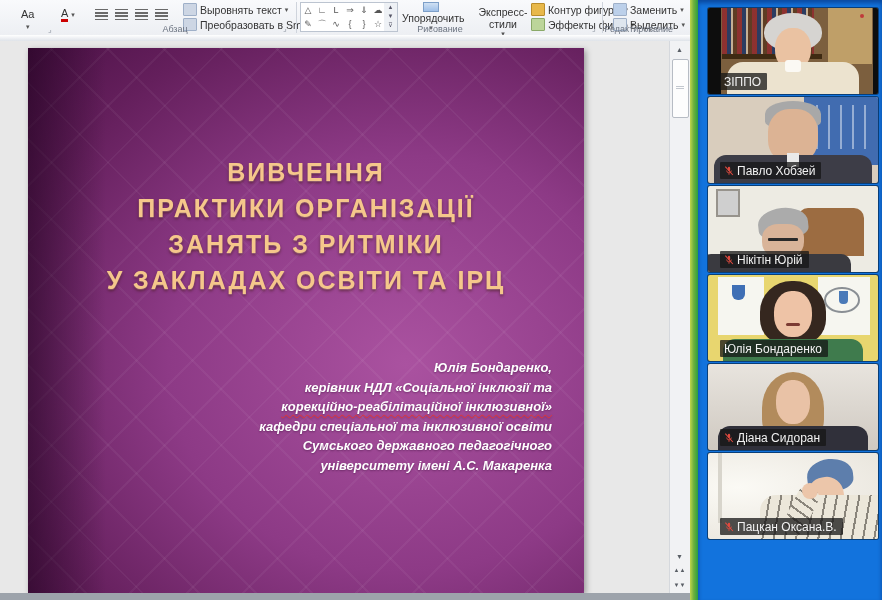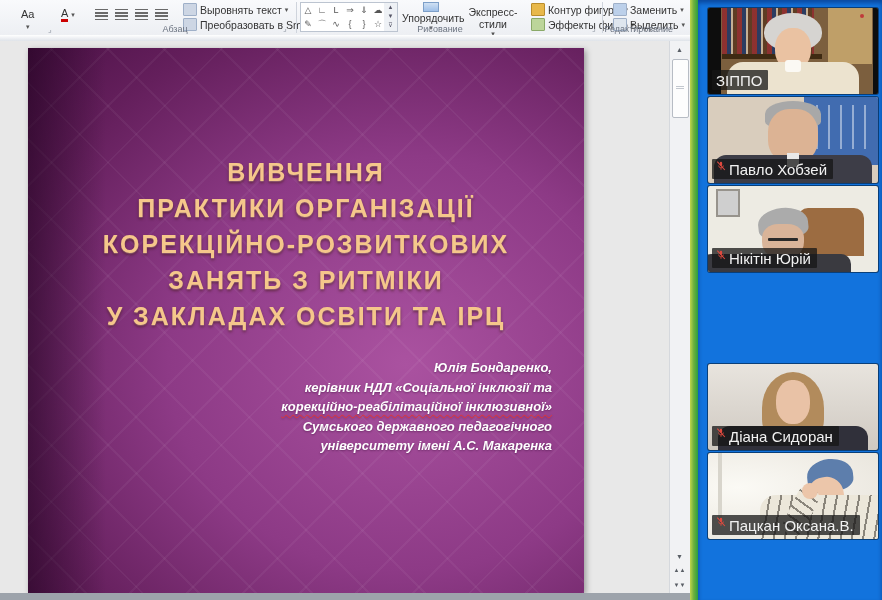--- a/index.html
+++ b/index.html
@@ -65,22 +65,22 @@
 
   
   .share-border{position:absolute;left:690px;top:0;width:8px;height:600px;
     background:linear-gradient(90deg,#c2d54c,#6fb23e 45%,#2d9e3e);}
   .sidebar{position:absolute;left:698px;top:0;width:184px;height:600px;background:#1273dd;
     box-shadow:inset 0 3px 4px rgba(0,20,80,.45);}
   .tile{position:absolute;left:10px;width:170px;height:86px;background:#121212;border-radius:2px;
     overflow:hidden;box-shadow:0 0 0 1px rgba(0,0,0,.45);}
   .scene{position:absolute;inset:0;}
   .scene *{position:absolute;}
-  .plabel{position:absolute;left:4px;bottom:4px;display:flex;gap:3px;
-    background:rgba(22,22,22,.75);color:#f1f1f1;font-size:15px;padding:1.5px 6px 1.5px 4px;
+  .plabel{position:absolute;left:12px;bottom:4px;display:flex;align-items:center;gap:3px;
+    background:rgba(22,22,22,.75);color:#f1f1f1;font-size:12px;padding:1.5px 6px 1.5px 4px;
     border-radius:1px;white-space:nowrap;}
   .micoff{width:10px;height:10px;flex:0 0 auto;}
 </style>
 </head>
 <body>
 
 <div class="canvas">
 
   <div class="share">
 
@@ -136,21 +136,21 @@
         <span>}</span>
         <span>☆</span>
       </div>
       <div class="shape-scroll">▲<br>▼<br>⊽</div>
 
       <div class="stackbtn" style="left:402px;top:2px;width:58px;">
         <span class="arrange-icon"></span>
         <span>Упорядочить</span>
         <div class="drop">▾</div>
       </div>
-      <div class="stackbtn" style="left:462px;top:6px;width:62px;text-align:center;">
+      <div class="stackbtn" style="left:472px;top:6px;width:62px;text-align:center;">
         <span>Экспресс-стили</span>
         <div class="drop">▾</div>
       </div>
       <div class="rbtn rbtn-sm" style="left:528px;top:2px;">
         <span class="bicon" style="background:#e8b84a;border-color:#b98c2c;"></span>
         <span>Контур фигуры</span>
         <span class="drop">▾</span>
       </div>
       <div class="rbtn rbtn-sm" style="left:528px;top:17px;">
         <span class="bicon" style="background:#bcd59a;border-color:#8aa968;"></span>
@@ -174,28 +174,28 @@
       <div class="grp-label" style="left:597px;width:76px;text-align:right;">Редактирование</div>
     </div>
 
     <div class="ribbon-edge"></div>
     <div class="workspace"></div>
 
     <div class="slide">
       <div class="slide-title">
         <div>ВИВЧЕННЯ</div>
         <div>ПРАКТИКИ ОРГАНІЗАЦІЇ</div>
-        <div>КОРЕКЦІЙНО-РОЗВИТКОВИХ</div>
         <div>ЗАНЯТЬ З РИТМІКИ</div>
         <div>У ЗАКЛАДАХ ОСВІТИ ТА ІРЦ</div>
       </div>
       <div class="slide-author">
         <div>Юлія Бондаренко,</div>
         <div>керівник НДЛ «Соціальної інклюзії та</div>
         <div class="spell">корекційно-реабілітаційної інклюзивної»</div>
+        <div>кафедри спеціальної та інклюзивної освіти</div>
         <div>Сумського державного педагогічного</div>
         <div>університету імені А.С. Макаренка</div>
       </div>
     </div>
 
     <div class="vscroll">
       <div class="sb-btn" style="top:2px;">▲</div>
       <div class="sb-thumb">
           <span class="sb-grip"></span>
         </div>
@@ -262,20 +262,36 @@
         <svg class="micoff" viewBox="0 0 12 12">
           <rect x="4.6" y="1" width="2.8" height="5" rx="1.4" fill="#e04a3f"></rect>
           <path d="M3.2 5.4a2.8 2.8 0 0 0 5.6 0" stroke="#e04a3f" stroke-width="1" fill="none"></path>
           <line x1="6" y1="8.4" x2="6" y2="10.6" stroke="#e04a3f" stroke-width="1"></line>
           <line x1="1.6" y1="0.8" x2="10.6" y2="10.8" stroke="#e04a3f" stroke-width="1.3"></line>
         </svg>
         <span>Павло Хобзей</span>
       </div>
     </div>
 
+    <div class="tile" style="top:275px;">
+      <div class="scene" style="background:#e8d66f;">
+        <div style="left:10px;top:2px;width:46px;height:58px;background:#f6f6f0;"></div>
+        <div style="left:24px;top:10px;width:13px;height:15px;background:#3f6fb5;border-radius:0 0 6px 6px;"></div>
+        <div style="right:8px;top:2px;width:52px;height:58px;background:#f6f6f0;"></div>
+        <div style="right:18px;top:12px;width:32px;height:22px;border:2px solid #8a8f94;border-radius:50%;"></div>
+        <div style="right:30px;top:16px;width:9px;height:13px;background:#4a7ab8;border-radius:0 0 4px 4px;"></div>
+        <div style="left:50%;top:6px;width:66px;height:64px;margin-left:-33px;background:#35271f;border-radius:48% 48% 40% 40%;"></div>
+        <div style="left:50%;top:16px;width:38px;height:46px;margin-left:-19px;background:#eec3a6;border-radius:46%;"></div>
+        <div style="left:50%;top:48px;width:14px;height:3px;margin-left:-7px;background:#7c3b33;border-radius:2px;"></div>
+        <div style="left:50%;bottom:0;width:140px;height:22px;margin-left:-70px;background:#3f7b4d;border-radius:12px 12px 0 0;"></div>
+      </div>
+      <div class="plabel">
+        <span>Юлія Бондаренко</span>
+      </div>
+    </div>
 
     <div class="tile" style="top:364px;">
       <div class="scene" style="background:linear-gradient(180deg,#e8e4de,#cfc9c1);">
         <div style="left:50%;top:8px;width:62px;height:72px;margin-left:-31px;background:#b28b5c;border-radius:50% 50% 34% 34%;"></div>
         <div style="left:50%;top:16px;width:34px;height:44px;margin-left:-17px;background:#e9c2a6;border-radius:46%;"></div>
         <div style="left:50%;bottom:0;width:150px;height:24px;margin-left:-75px;background:#30303a;border-radius:12px 12px 0 0;"></div>
       </div>
       <div class="plabel">
         <svg class="micoff" viewBox="0 0 12 12">
           <rect x="4.6" y="1" width="2.8" height="5" rx="1.4" fill="#e04a3f"></rect>

